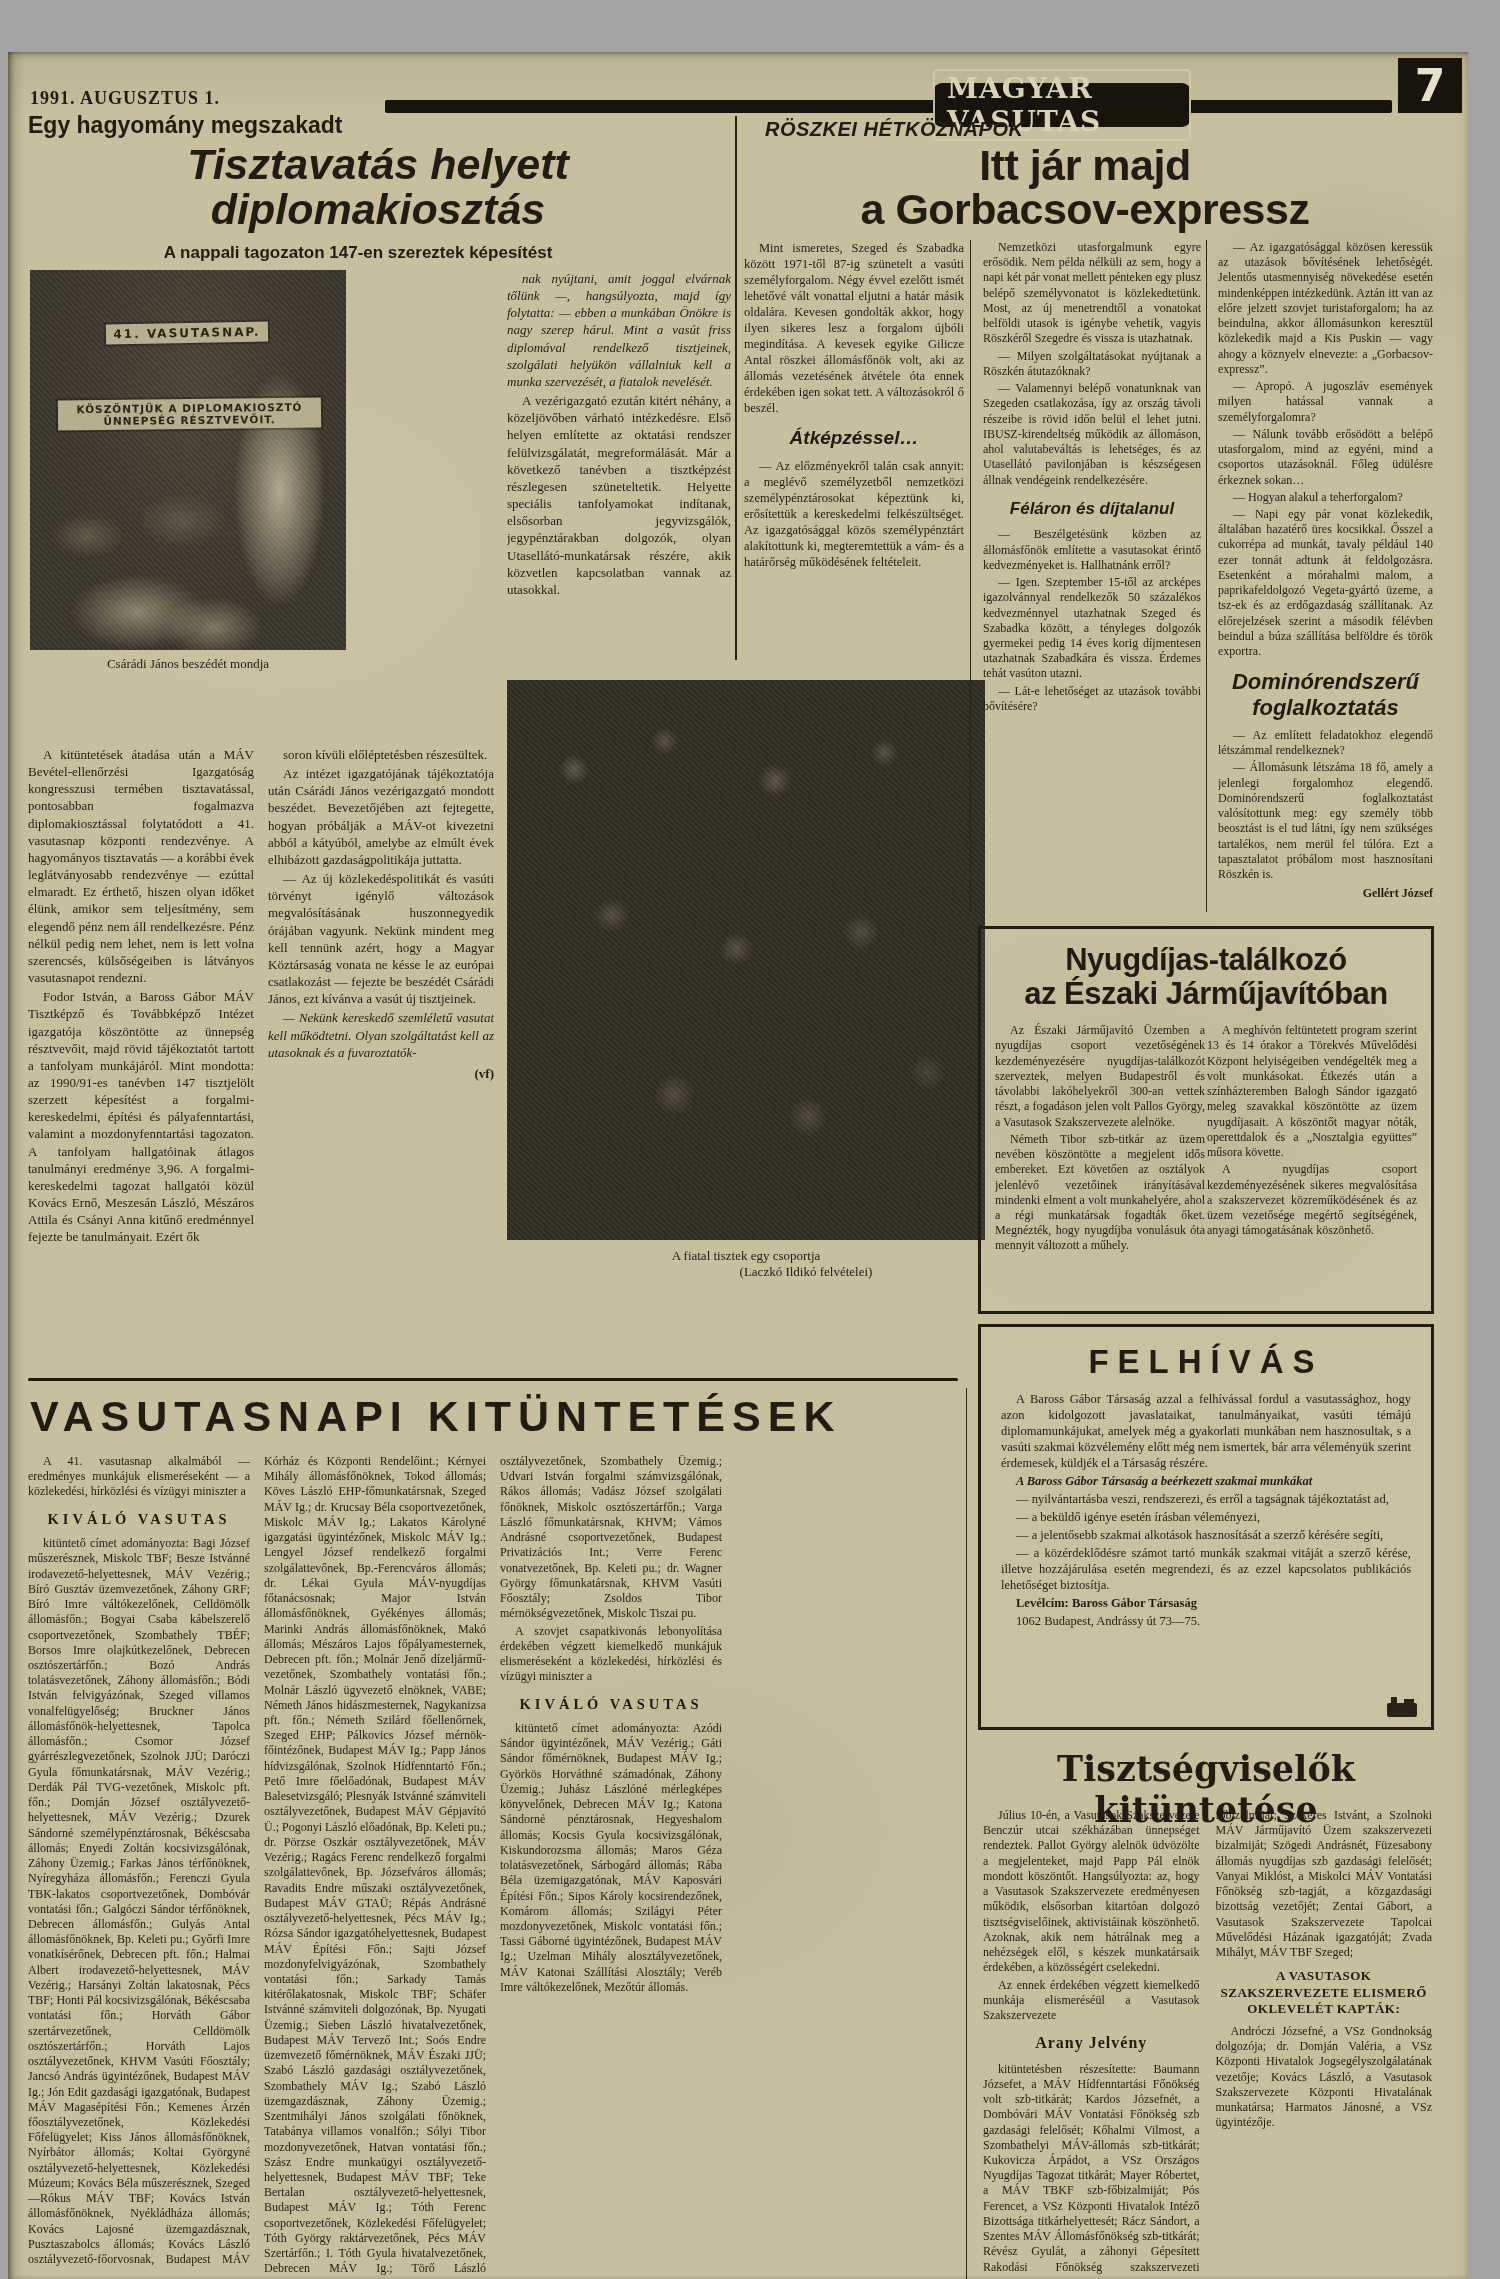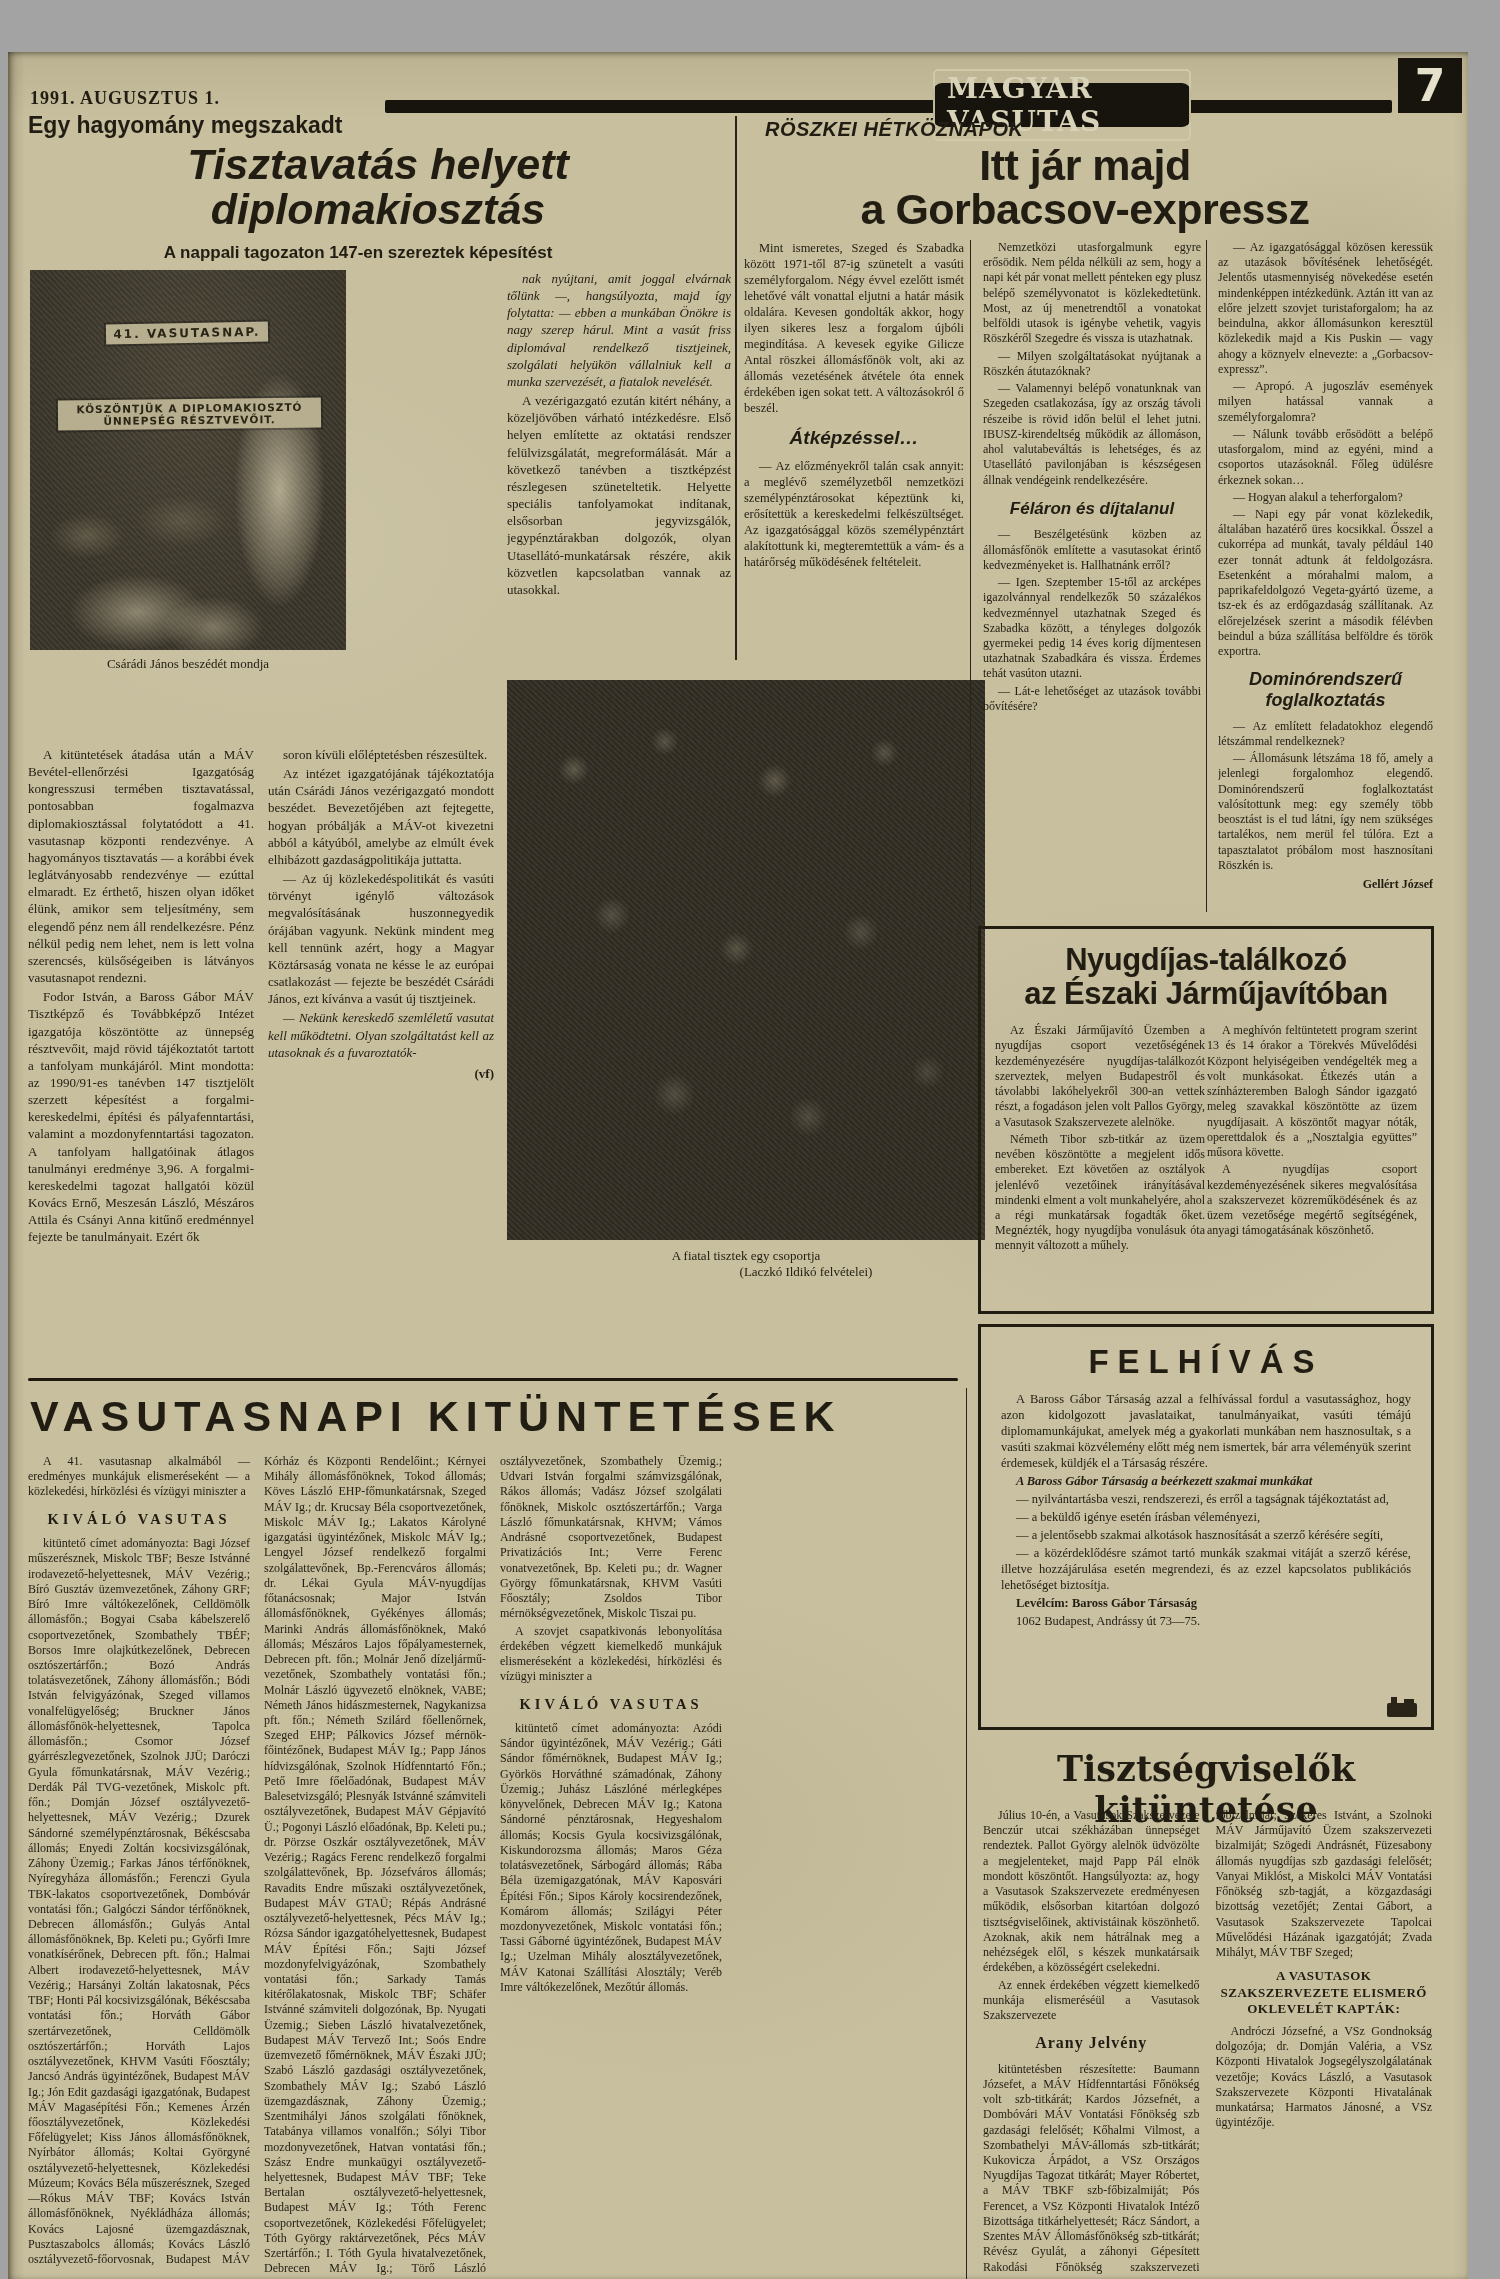--- a/index.html
+++ b/index.html
@@ -163,21 +163,21 @@
     <p>— Lát-e lehetőséget az utazások további bővítésére?</p>
   </div>
 
   <div class="abs vrule" style="left:1206px;top:240px;height:672px;width:1px;"></div>
   <div class="abs bodycol fs12" style="left:1218px;top:240px;width:215px;height:672px;">
     <p>— Az igazgatósággal közösen keressük az utazások bővítésének lehetőségét. Jelentős utasmennyiség növekedése esetén mindenképpen intézkedünk. Aztán itt van az előre jelzett szovjet turistaforgalom; ha az beindulna, akkor állomásunkon keresztül közlekedik majd a Kis Puskin — vagy ahogy a köznyelv elnevezte: a „Gorbacsov-expressz”.</p>
     <p>— Apropó. A jugoszláv események milyen hatással vannak a személyforgalomra?</p>
     <p>— Nálunk tovább erősödött a belépő utasforgalom, mind az egyéni, mind a csoportos utazásoknál. Főleg üdülésre érkeznek sokan…</p>
     <p>— Hogyan alakul a teherforgalom?</p>
     <p>— Napi egy pár vonat közlekedik, általában hazatérő üres kocsikkal. Ősszel a cukorrépa ad munkát, tavaly például 140 ezer tonnát adtunk át feldolgozásra. Esetenként a mórahalmi malom, a paprikafeldolgozó Vegeta-gyártó üzeme, a tsz-ek és az erdőgazdaság szállítanak. Az előrejelzések szerint a második félévben beindul a búza szállítása belföldre és török exportra.</p>
-    <div class="colsub" style="font-size:18px;line-height:1.15;">
+    <div class="colsub" style="font-size:22px;line-height:1.15;">
       <div>Dominórendszerű</div>
       <div>foglalkoztatás</div>
     </div>
     <p>— Az említett feladatokhoz elegendő létszámmal rendelkeznek?</p>
     <p>— Állomásunk létszáma 18 fő, amely a jelenlegi forgalomhoz elegendő. Dominórendszerű foglalkoztatást valósítottunk meg: egy személy több beosztást is el tud látni, így nem szükséges tartalékos, nem merül fel túlóra. Ezt a tapasztalatot próbálom most hasznosítani Röszkén is.</p>
     <div class="byline">Gellért József</div>
   </div>
 
   <div class="abs box" style="left:978px;top:926px;width:450px;height:382px;">
     <div class="boxhead" style="margin-top:14px;">

